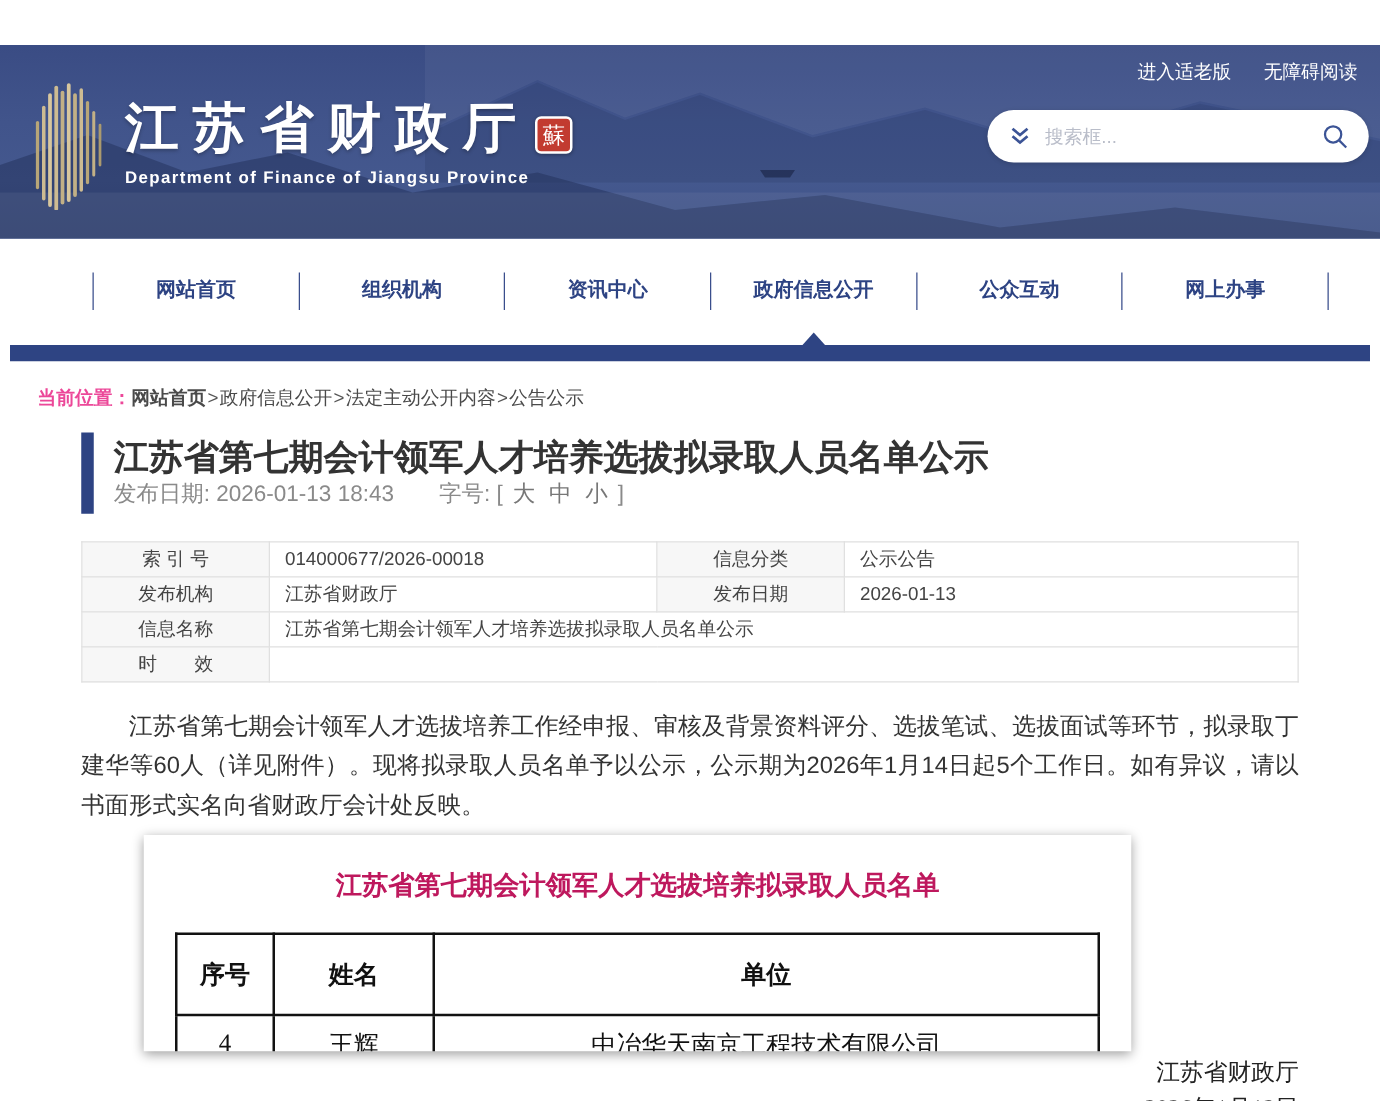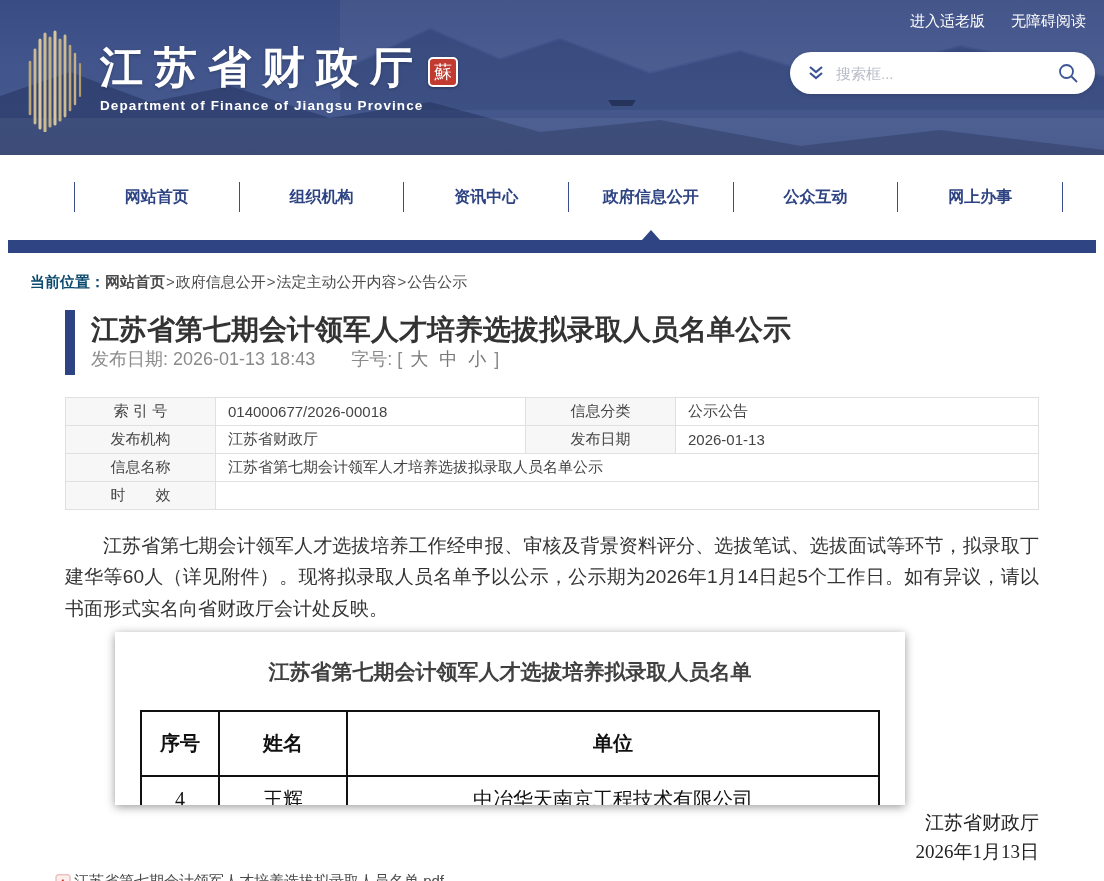--- a/index.html
+++ b/index.html
@@ -2,21 +2,21 @@
 <html><head>
 <meta charset="utf-8">
 <style>
   * { margin:0; padding:0; box-sizing:border-box; }
   html,body { width:1104px; height:881px; overflow:hidden; background:#fff;
               font-family:"Liberation Sans","DejaVu Sans",sans-serif; }
 
   
   .site-header { position:relative; width:1104px; height:155px;
     background:linear-gradient(180deg,#3a4c84 0%,#41548b 40%,#44588e 70%,#3f5286 100%);
-    overflow:hidden; }
+    overflow:hidden;margin-top:36px; }
   .mountains { position:absolute; inset:0; width:100%; height:100%; }
   .top-links { position:absolute; top:12px; right:18px; display:flex; gap:26px; z-index:5; }
   .top-links a { color:#fff; font-size:15px; text-decoration:none; cursor:pointer; }
 
   .logo-row { position:absolute; left:26px; top:28px; display:flex; align-items:flex-start; z-index:4; }
   .logo-mark { width:58px; height:104px; }
   .logo-text { margin-left:16px; padding-top:18px; }
   .logo-title-line { display:flex; align-items:flex-end; }
   .logo-title { color:#fff; font-family:"Liberation Serif","DejaVu Serif",serif;
     font-weight:bold; font-size:43px; letter-spacing:11px; line-height:1;
@@ -42,21 +42,21 @@
   .nav-list li { flex:1; text-align:center; border-left:1px solid #3a4e8c; height:30px;
     line-height:30px; font-size:16px; font-weight:bold; color:#2d4383; cursor:pointer; }
 
   .nav-bar { position:relative; height:13px; background:#2e4483; margin:2px 8px 0 8px; }
   .nav-pointer { position:absolute; top:-10px; left:634px; width:0; height:0;
     border-left:9px solid transparent; border-right:9px solid transparent;
     border-bottom:10px solid #2e4483; }
 
   
   .breadcrumb { margin:20px 0 0 30px; font-size:15px; color:#444; }
-  .breadcrumb .bc-prefix, .breadcrumb .bc-home { font-weight:bold; color:#0c4a6e; }
+  .breadcrumb .bc-prefix, .breadcrumb .bc-home { font-weight:bold; color:#ec4899; }
   .breadcrumb .bc-dim { color:#8f9296; }
   .breadcrumb .bc-item { color:#4a4a4a; cursor:pointer; }
   .breadcrumb .bc-sep { color:#555; margin:0 1px; }
 
   
   .article { padding:0 65px; }
   .title-block { margin-top:18px; border-left:10px solid #2d4383; padding:2px 0 4px 16px; }
   .article-title { font-size:28px; font-weight:bold; color:#333; line-height:1.25; }
   .meta-line { font-size:18px; color:#8a8a8a; }
   .meta-line .meta-gap { display:inline-block; width:26px; }
@@ -70,21 +70,21 @@
   .info-table td.val-a { width:310px; }
   .info-table th.lbl2 { width:150px; background:#f7f7f7; text-align:center; }
 
   .body-para { margin-top:20px; font-size:19px; line-height:1.65; color:#333;
     text-indent:2em; text-align:justify; }
 
   
   .doc-card { width:790px; height:173px; margin:8px 0 0 50px; background:#fff;
     box-shadow:0 2px 9px rgba(0,0,0,.4); padding:26px 25px 0 25px; overflow:hidden;
     font-family:"Liberation Serif","DejaVu Serif",serif; }
-  .doc-title { text-align:center; font-size:21px; font-weight:bold; color:#404040; }
+  .doc-title { text-align:center; font-size:21px; font-weight:bold; color:#be185d; }
   table.doc-table { width:100%; border-collapse:collapse; margin-top:24px; color:#111; }
   .doc-table th, .doc-table td { border:2px solid #111; text-align:center; font-size:20px; }
   .doc-table th { height:65px; font-weight:bold; }
   .doc-table td { height:46px; font-weight:normal; }
   .doc-table .c-no { width:78px; } .doc-table .c-name { width:128px; }
 
   
   .signature { text-align:right; margin-top:4px; color:#222; }
   .sig-org { font-size:19px; line-height:1.5; }
   .sig-date { font-size:19px; line-height:1.5; font-family:"Liberation Serif",serif; }

